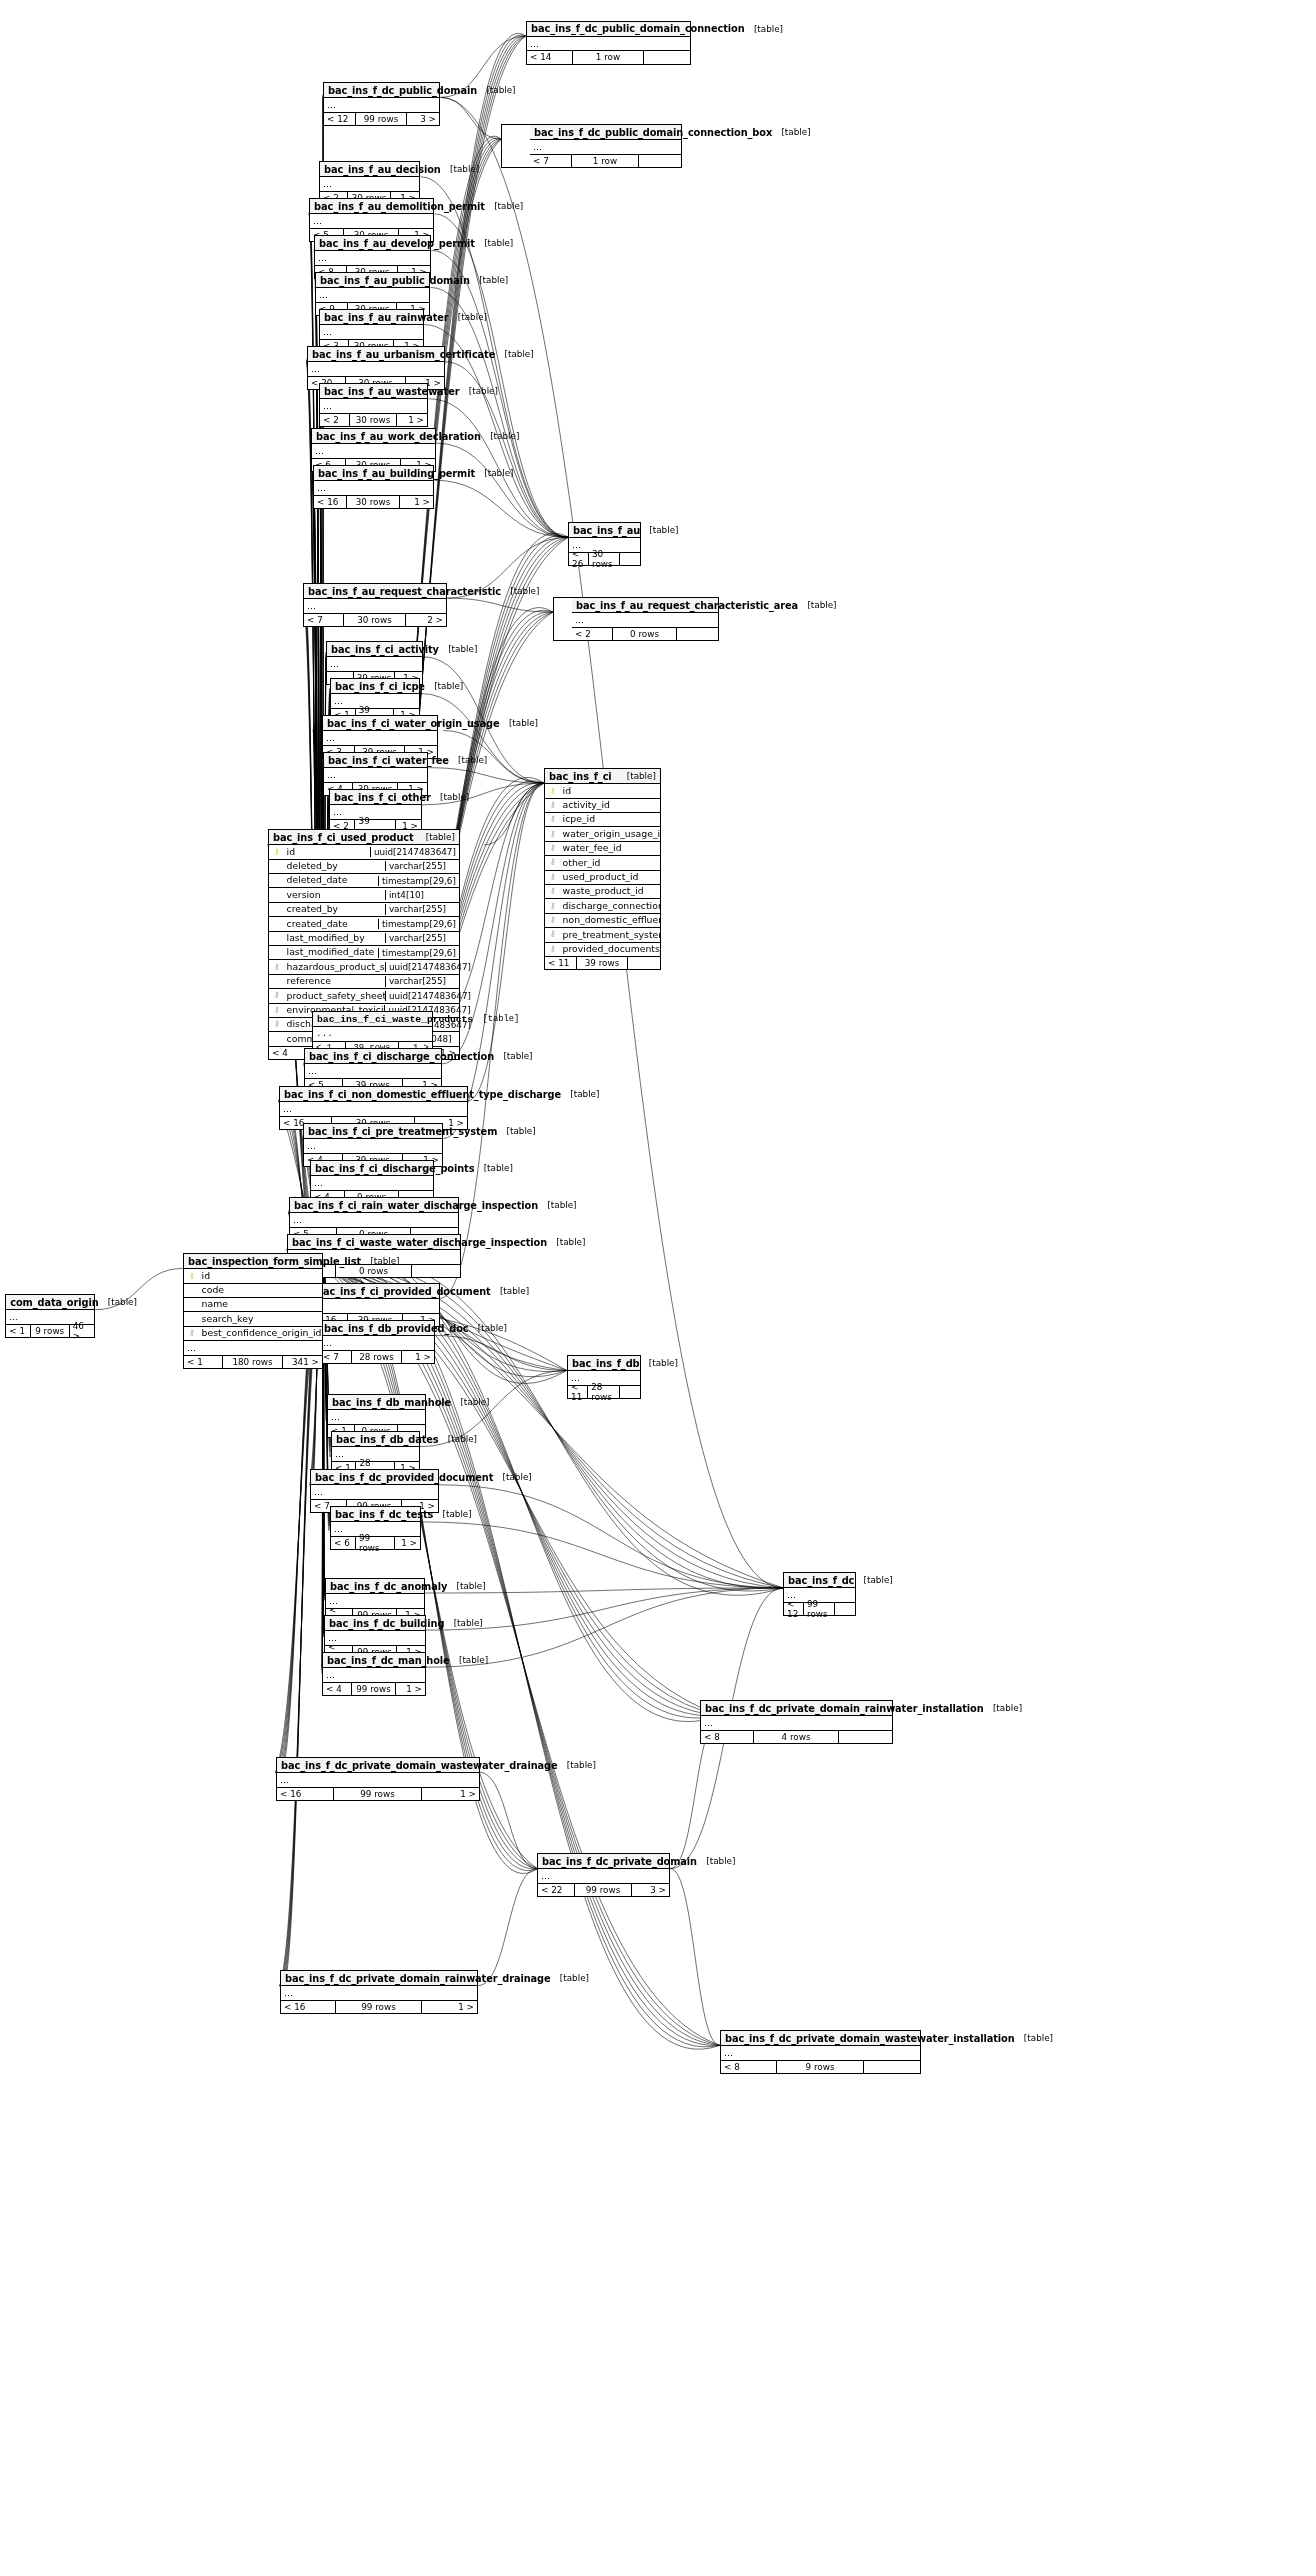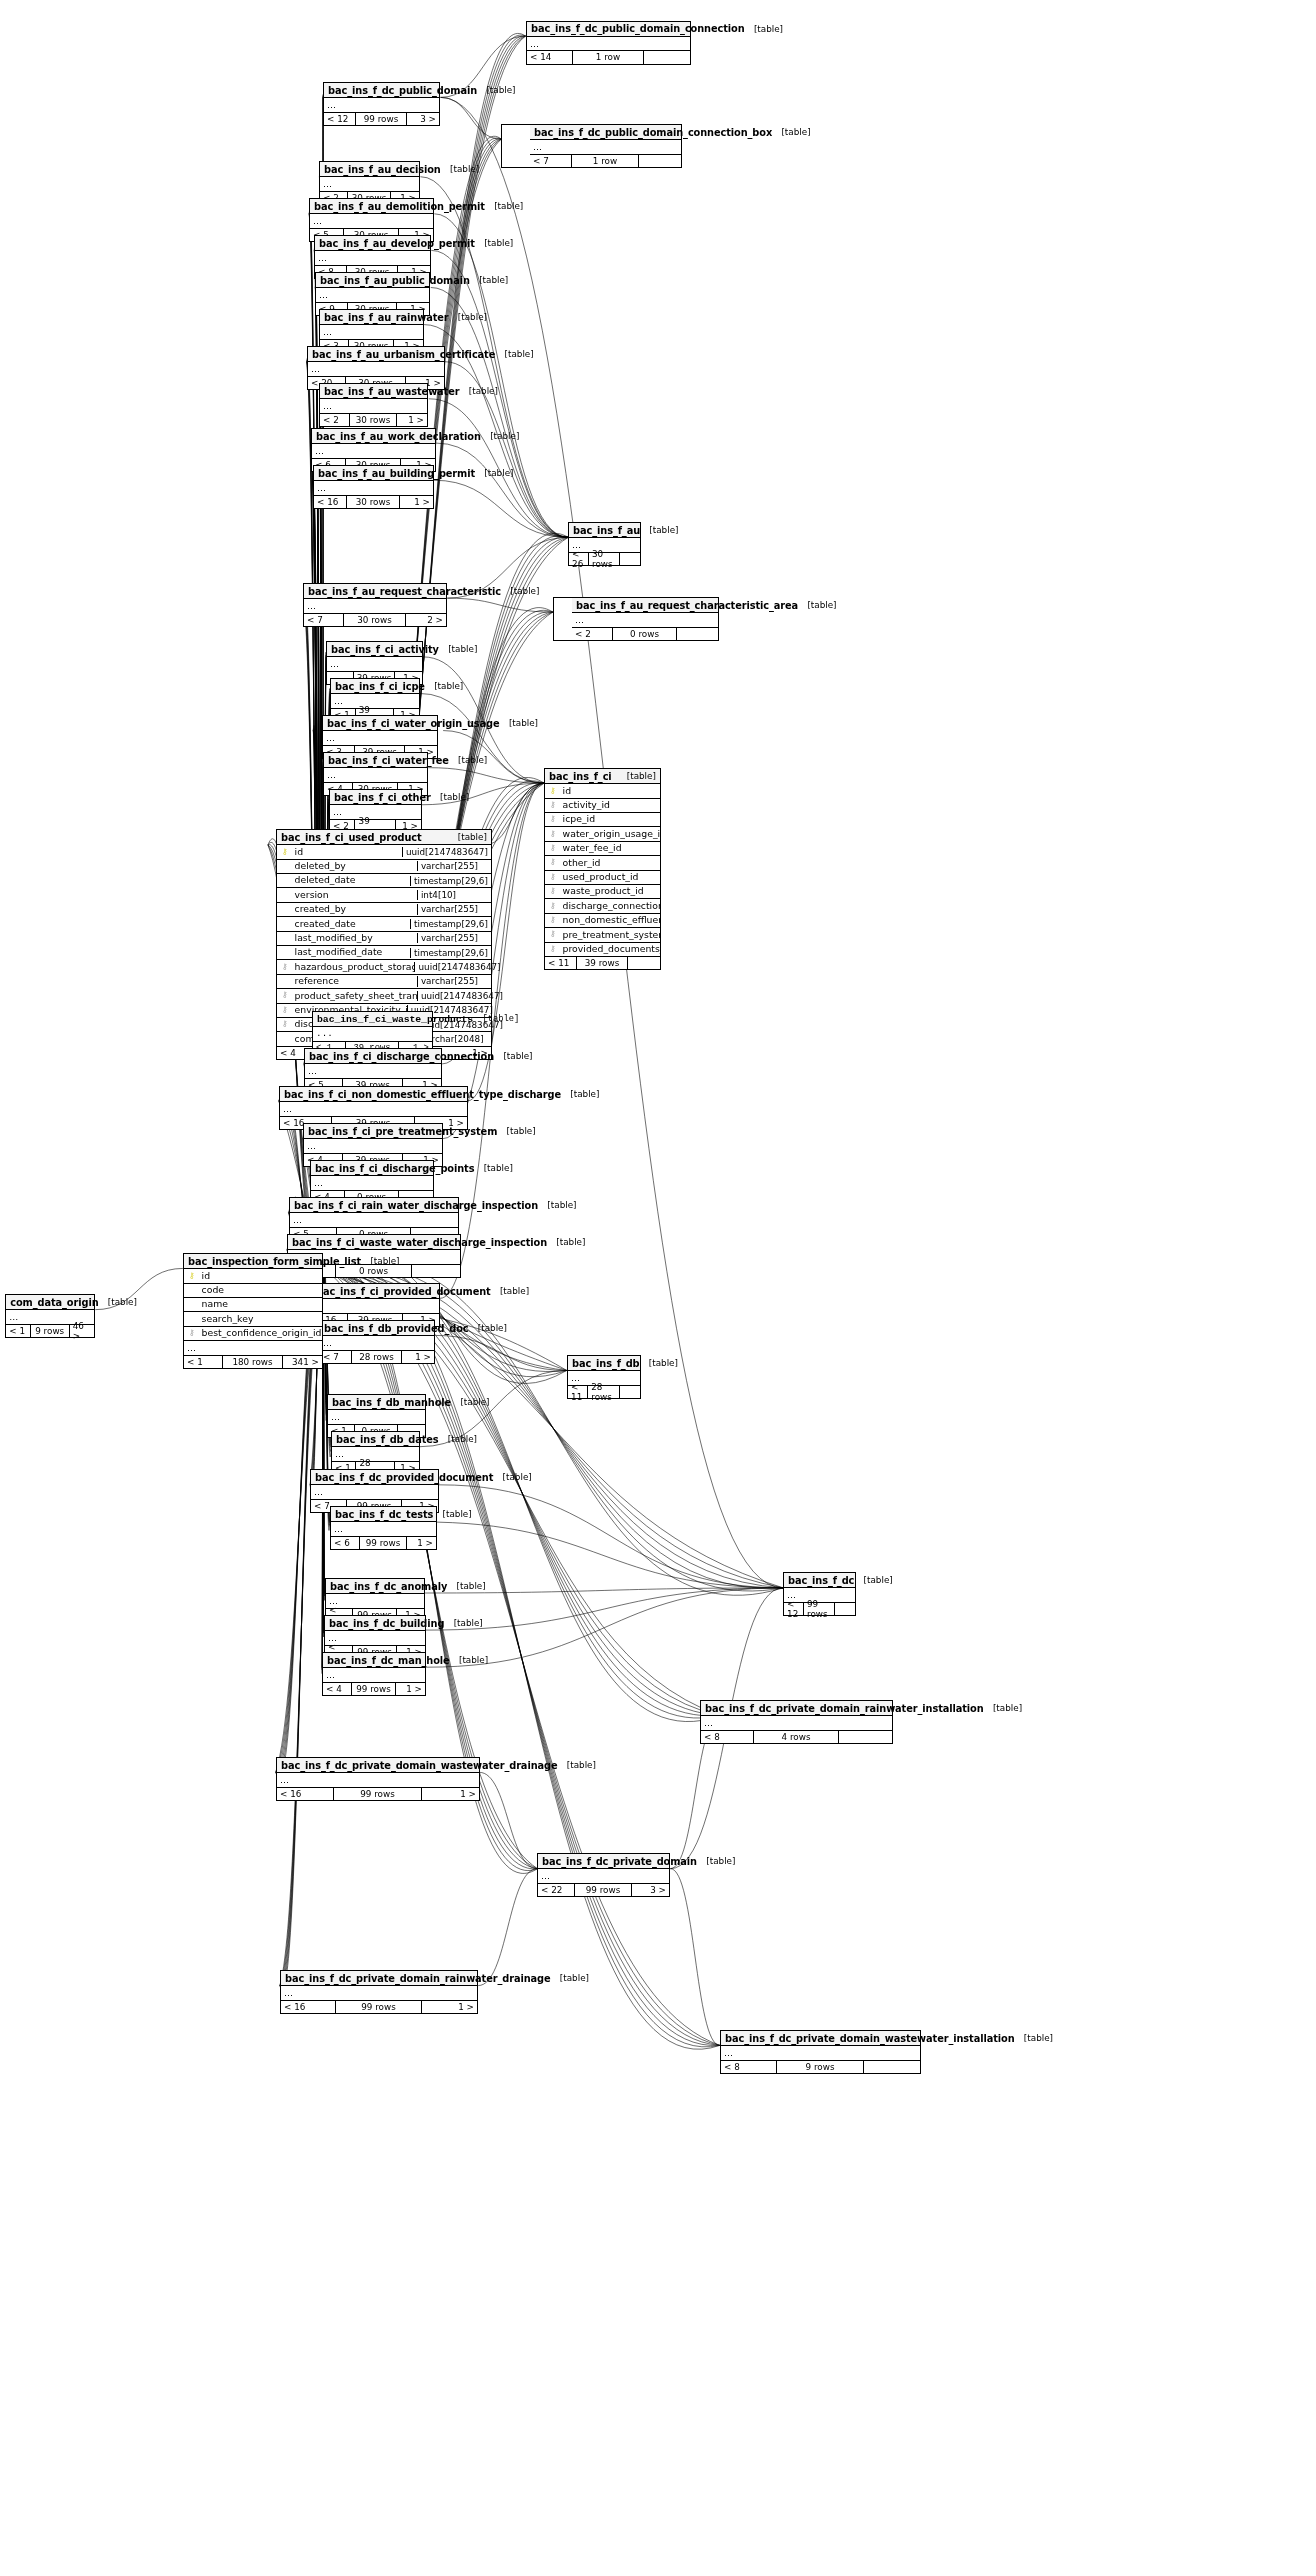--- a/index.html
+++ b/index.html
@@ -642,21 +642,21 @@
             <span class="keycell fk">⚷</span>
             <span class="cname">provided_documents_id</span>
           </div>
         </div>
         <div class="foot">
           <div class="f-left">&lt; 11</div>
           <div class="f-mid">39 rows</div>
           <div class="f-right"></div>
         </div>
       </div>
-      <div class="tbl" style="left: 276px; top: 829px; width: 216px;">
+      <div class="tbl" style="left: 268px; top: 829px; width: 192px;">
         <div class="hdr">
           <span class="tname">bac_ins_f_ci_used_product</span>
           <span class="tkind">[table]</span>
         </div>
         <div class="cols">
           <div class="col">
             <span class="keycell pk">⚷</span>
             <span class="cname">id</span>
             <span class="ctype">uuid[2147483647]</span>
           </div>
@@ -881,21 +881,21 @@
           <span class="tname">bac_ins_f_dc_provided_document</span>
           <span class="tkind">[table]</span>
         </div>
         <div class="ellipsis">...</div>
         <div class="foot">
           <div class="f-left">&lt; 7</div>
           <div class="f-mid">99 rows</div>
           <div class="f-right">1 &gt;</div>
         </div>
       </div>
-      <div class="tbl" style="left: 330px; top: 1506px; width: 107px;">
+      <div class="tbl" style="left: 330px; top: 1506px; width: 91px;">
         <div class="hdr">
           <span class="tname">bac_ins_f_dc_tests</span>
           <span class="tkind">[table]</span>
         </div>
         <div class="ellipsis">...</div>
         <div class="foot">
           <div class="f-left">&lt; 6</div>
           <div class="f-mid">99 rows</div>
           <div class="f-right">1 &gt;</div>
         </div>

